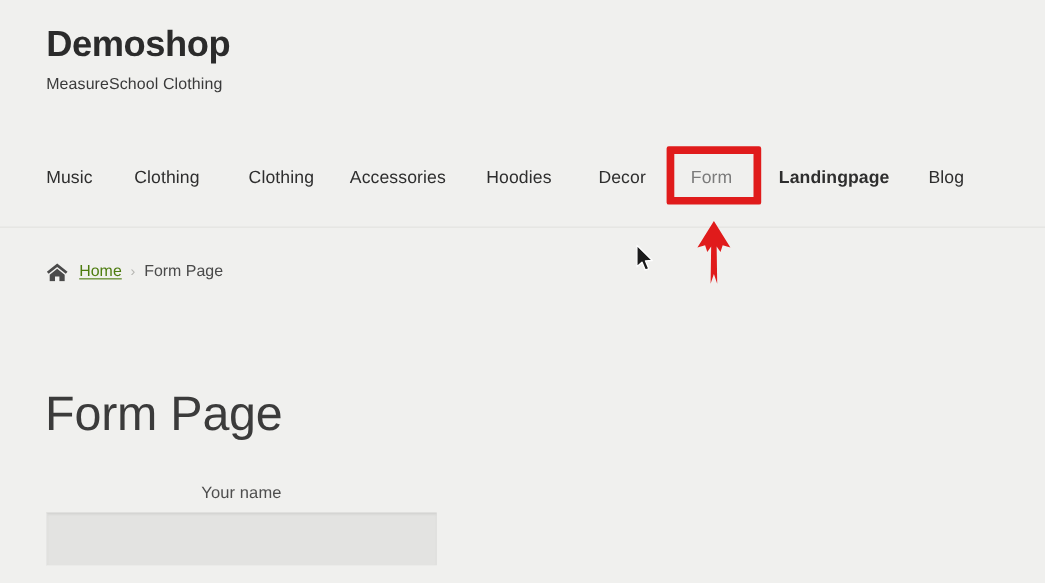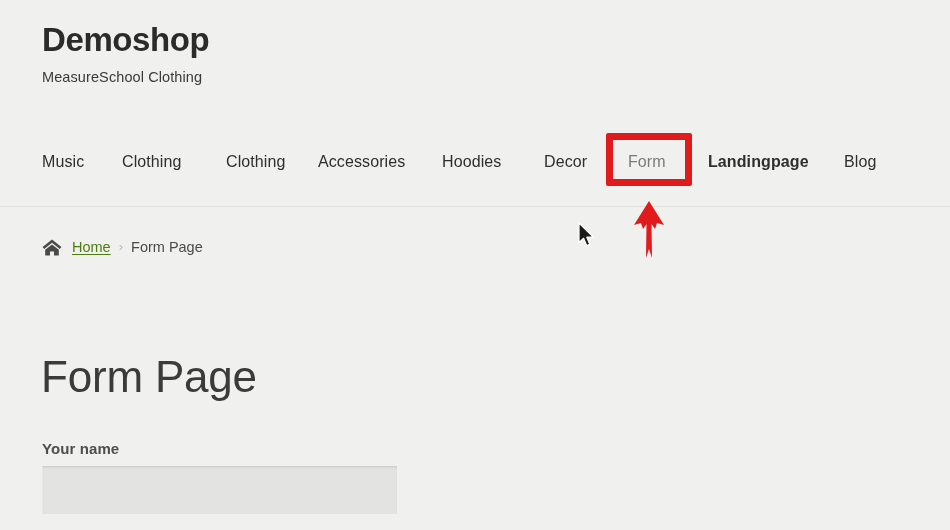--- a/index.html
+++ b/index.html
@@ -163,24 +163,25 @@
 
   
   .form-field {
     position: absolute;
     left: 42px;
     top: 440px;
   }
   .field-label {
     font-size: 15px;
     color: #4e4e4e;
-    font-weight: 700;
+    font-weight: 400;
     letter-spacing: 0.1px;
     display: block;
     margin-bottom: 9px;
+    text-align: center;
   }
   .text-input {
     display: block;
     width: 355px;
     height: 48px;
     background: #e3e3e1;
     border: none;
     border-top: 1px solid #cfcfcd;
     border-left: 1px solid #e7e7e5;
     box-sizing: border-box;

